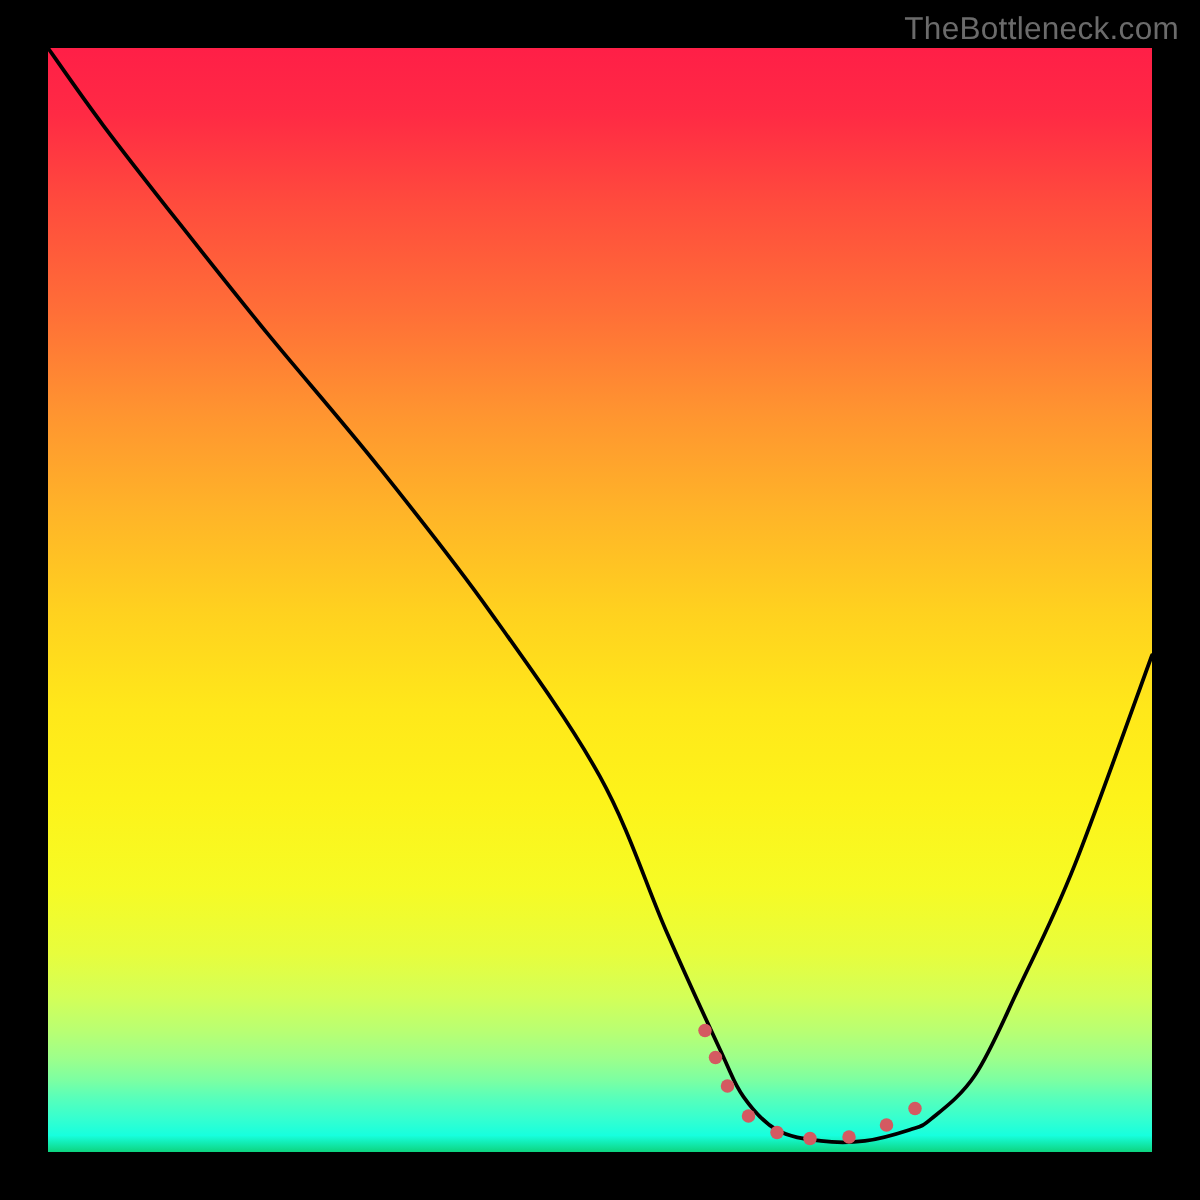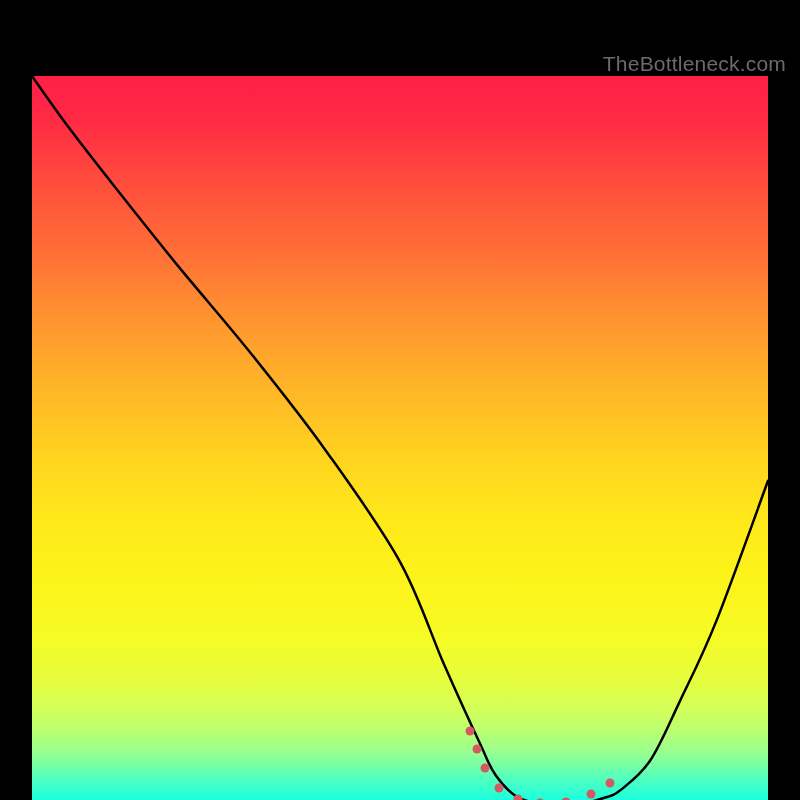--- a/index.html
+++ b/index.html
@@ -2,21 +2,20 @@
 <html><head>
 <meta charset="utf-8">
 <style>
   * { margin: 0; padding: 0; box-sizing: border-box; }
   body { width: 800px; height: 800px; background: #000; position: relative; font-family: Arial, sans-serif; }
   .outer {
     position: absolute;
     top: 0; left: 0;
     width: 800px; height: 668px;
     background: #000;
-    margin-top: 44px;
   }
   .watermark {
     position: absolute;
     top: 8px;
     right: 14px;
     color: #6b6b6b;
     font-size: 21px;
     font-weight: 500;
     letter-spacing: 0.2px;
   }

